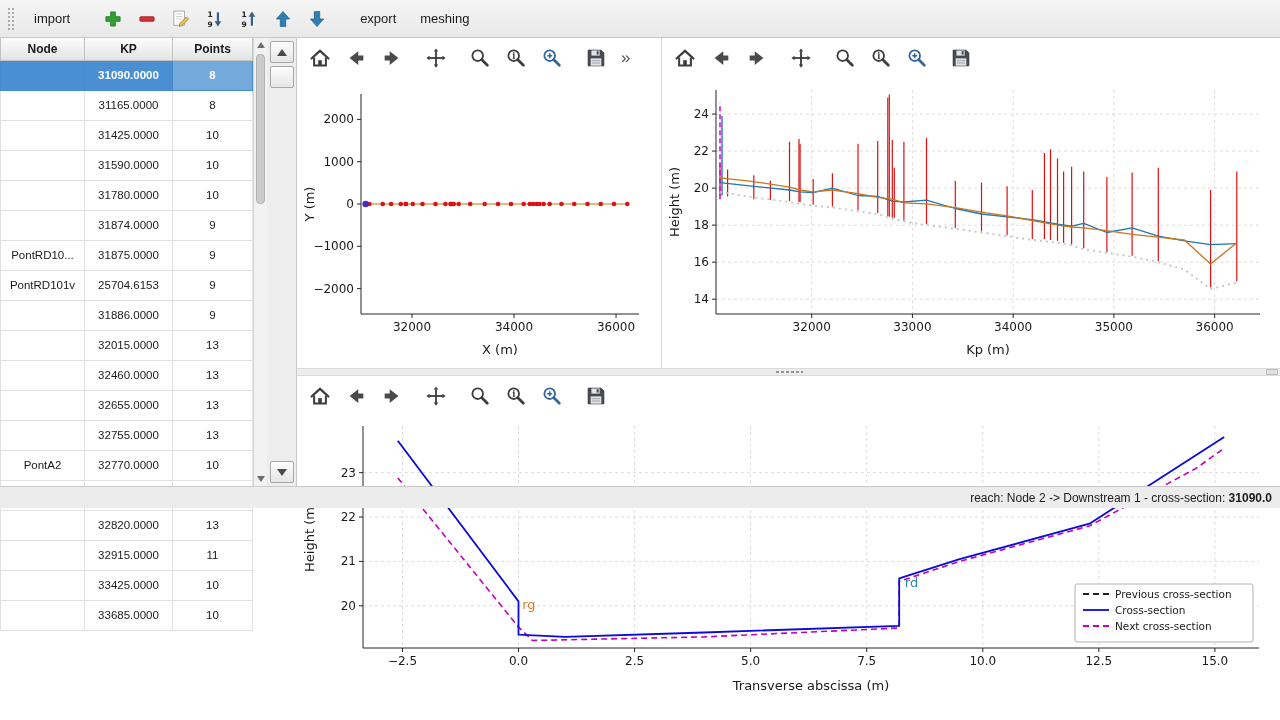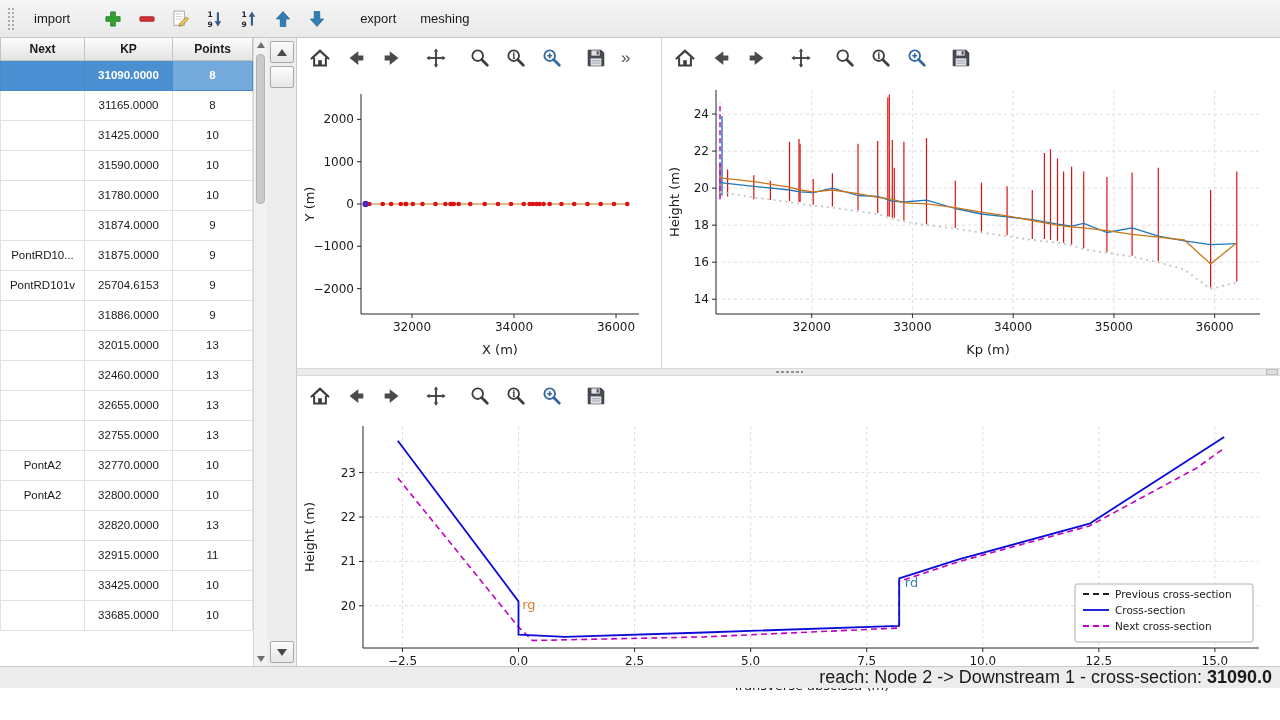--- a/index.html
+++ b/index.html
@@ -1,18 +1,18 @@
 <!DOCTYPE html>
 <html><head>
 <meta charset="utf-8">
 <style>
   *{box-sizing:border-box;margin:0;padding:0;}
   html,body{width:1280px;height:720px;overflow:hidden;}
   body{font-family:"Liberation Sans","DejaVu Sans",sans-serif;font-size:12px;color:#222;background:#fff;}
-  .app{display:flex;flex-direction:column;width:1280px;height:688px;}
+  .app{display:flex;flex-direction:column;width:1280px;height:508px;}
 
   
   .topbar{height:38px;background:linear-gradient(#f5f5f5,#e9e9e9);border-bottom:1px solid #c8c8c8;
           display:flex;align-items:center;padding:0 8px;gap:4px;flex:none;}
   .grip{width:6px;height:22px;border-left:2px dotted #ababab;border-right:2px dotted #ababab;margin:0 6px 0 0;}
   .tb-text{background:none;border:1px solid transparent;font:13px "Liberation Sans",sans-serif;color:#1a1a1a;
            padding:5px 9px;border-radius:3px;cursor:default;}
   .tb-icon{background:none;border:1px solid transparent;width:30px;height:28px;display:flex;align-items:center;
            justify-content:center;border-radius:3px;cursor:default;}
   .tb-gap{width:10px;}
@@ -63,21 +63,21 @@
 
   .hsplit{height:8px;flex:none;background:#ececec;border-top:1px solid #dadada;border-bottom:1px solid #dadada;position:relative;}
   .hsplit .dots{position:absolute;left:50%;top:1px;margin-left:-14px;width:28px;height:4px;
                 background-image:radial-gradient(circle,#909090 1.1px,transparent 1.4px);background-size:5px 4px;}
   .hsplit .corner{position:absolute;right:2px;top:0;width:12px;height:6px;background:#dedede;border:1px solid #bfbfbf;}
 
   .pane-cross{flex:1;}
 
   
   .statusbar{height:22px;flex:none;background:#ececec;border-top:1px solid #c9c9c9;display:flex;
-             justify-content:flex-end;align-items:center;padding:0 8px;font-size:18px;color:#1a1a1a;}
+             justify-content:flex-end;align-items:center;padding:0 8px;font-size:12px;color:#1a1a1a;}
   .statusbar span{white-space:pre;}
   .statusbar b{white-space:pre;}
 </style>
 </head>
 <body>
 
 <div class="app">
 
   <header class="topbar">
     <span class="grip"></span>
@@ -153,21 +153,21 @@
 
     <div class="left">
       <table class="grid-table">
         <colgroup>
             <col style="width:84px">
             <col style="width:88px">
             <col style="width:80px">
           </colgroup>
         <thead>
           <tr>
-            <th>Next</th>
+            <th>Node</th>
             <th>KP</th>
             <th>Points</th>
           </tr>
         </thead>
         <tbody id="table-body">
             <tr class="selected">
               <td class="name"></td>
               <td class="kp">31090.0000</td>
               <td class="points">8</td>
             </tr>

